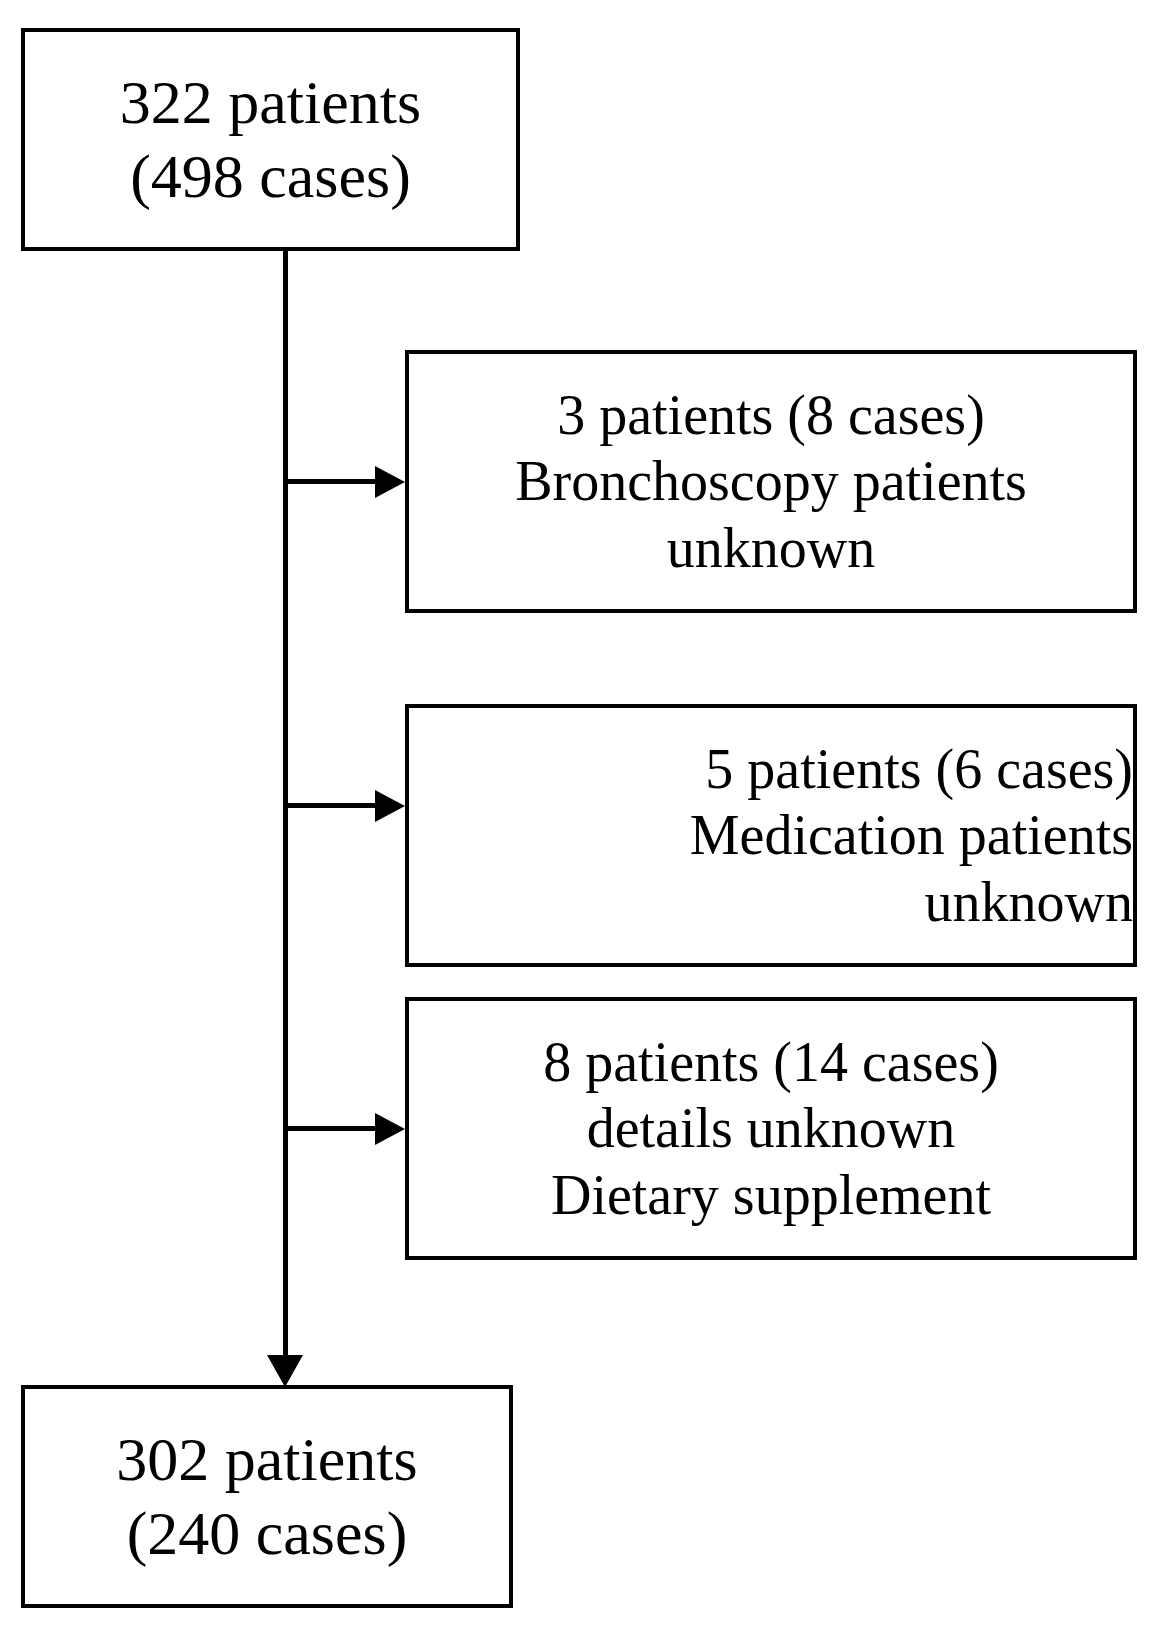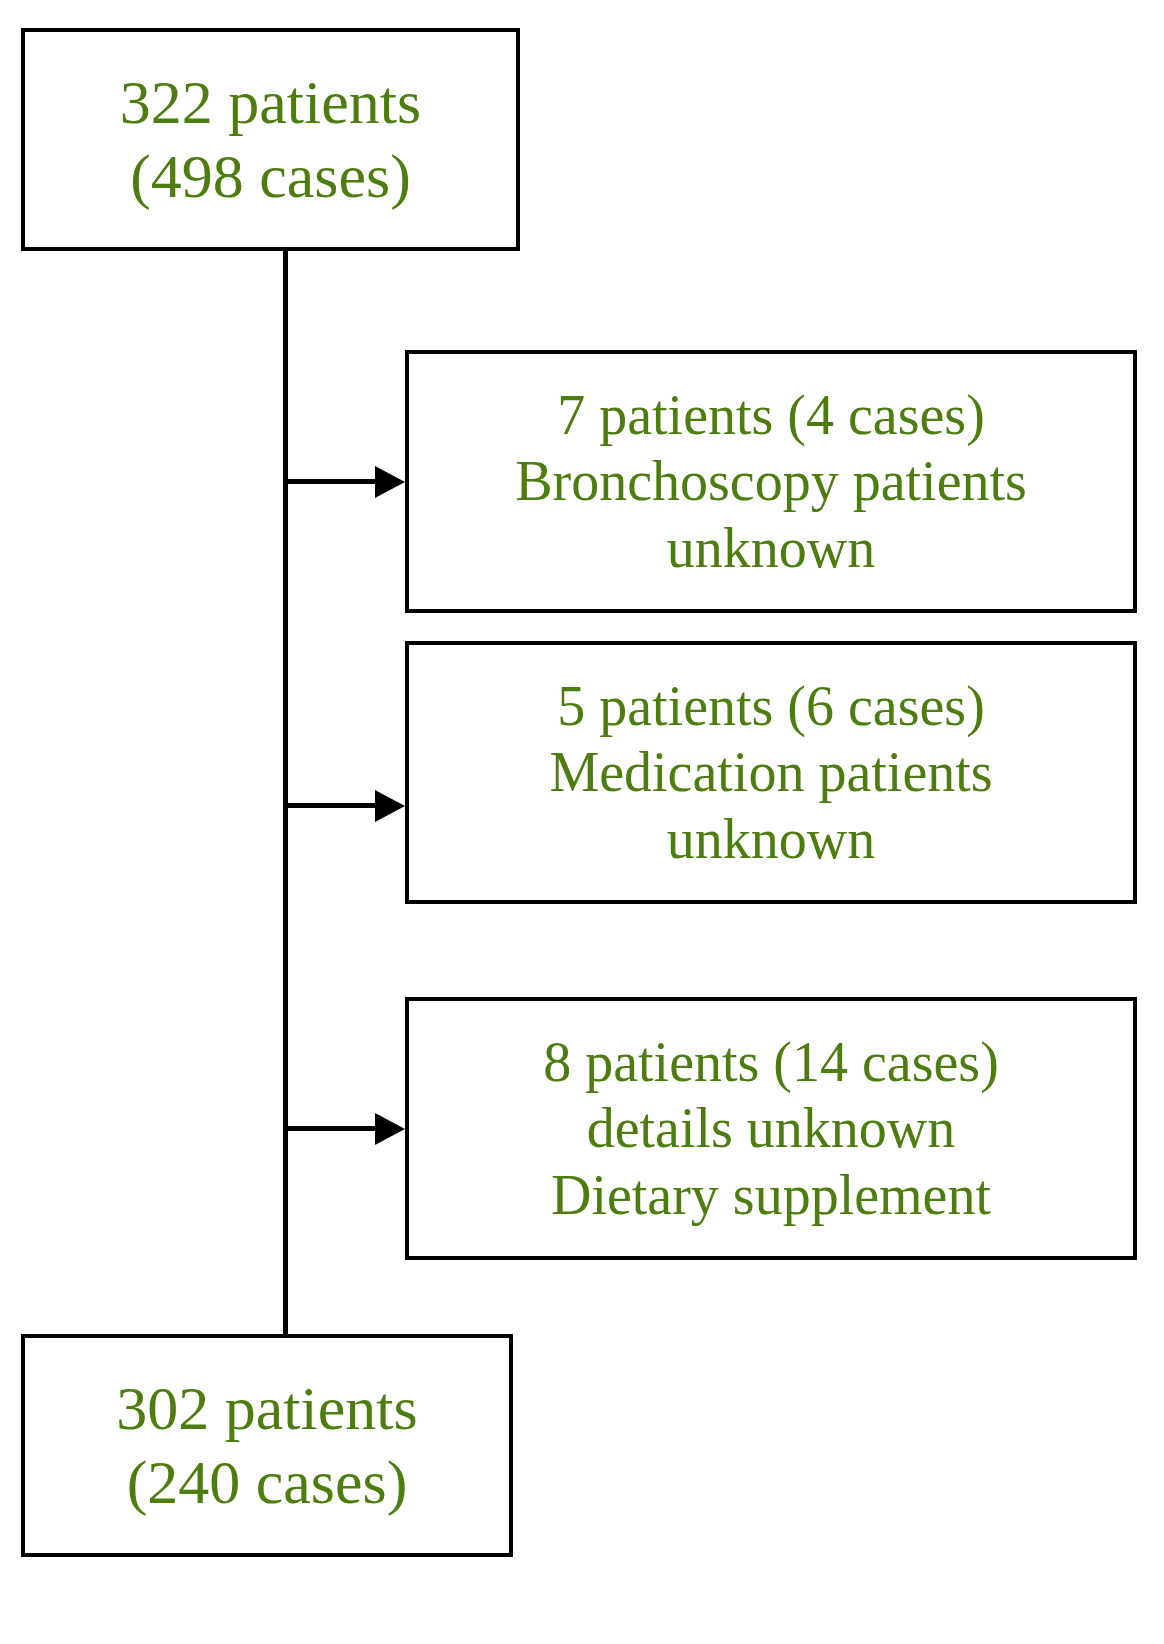--- a/index.html
+++ b/index.html
@@ -21,52 +21,52 @@
     position: absolute;
     box-sizing: border-box;
     border: 4px solid #000000;
     background: #ffffff;
     display: flex;
     flex-direction: column;
     align-items: center;
     justify-content: center;
     text-align: center;
     line-height: 1.18;
-    color: #4d7c0f;
+    color: #000000;
   }
   .node .line {
     display: block;
     white-space: nowrap;
   }
 
   
   #node-root {
     left: 21px;
     top: 28px;
     width: 499px;
     height: 223px;
     font-size: 62px;
   }
   #node-final {
     left: 21px;
-    top: 1334px;
+    top: 1385px;
     width: 492px;
     height: 223px;
     font-size: 62px;
   }
 
   
   .exclusion {
     left: 405px;
     width: 732px;
     height: 263px;
     font-size: 56px;
   }
   #node-excl-0 { top: 350px; }
-  #node-excl-1 { top: 641px; }
+  #node-excl-1 { top: 704px; align-items: flex-end; }
   #node-excl-2 { top: 997px; }
 
   
   .vline {
     position: absolute;
     background: #000000;
     width: 5px;
   }
   #trunk {
     left: 283px;
@@ -117,21 +117,21 @@
   <div class="node" id="node-root">
     <span class="line">322 patients</span>
     <span class="line">(498 cases)</span>
   </div>
 
   <div class="vline" id="trunk"></div>
 
   <div class="hline" id="arrow-h-0"></div>
   <div class="arrowhead-right" id="arrowhead-0"></div>
   <div class="node exclusion" id="node-excl-0">
-    <span class="line">7 patients (4 cases)</span>
+    <span class="line">3 patients (8 cases)</span>
     <span class="line">Bronchoscopy patients</span>
     <span class="line">unknown</span>
   </div>
 
   <div class="hline" id="arrow-h-1"></div>
   <div class="arrowhead-right" id="arrowhead-1"></div>
   <div class="node exclusion" id="node-excl-1">
     <span class="line">5 patients (6 cases)</span>
     <span class="line">Medication patients</span>
     <span class="line">unknown</span>

